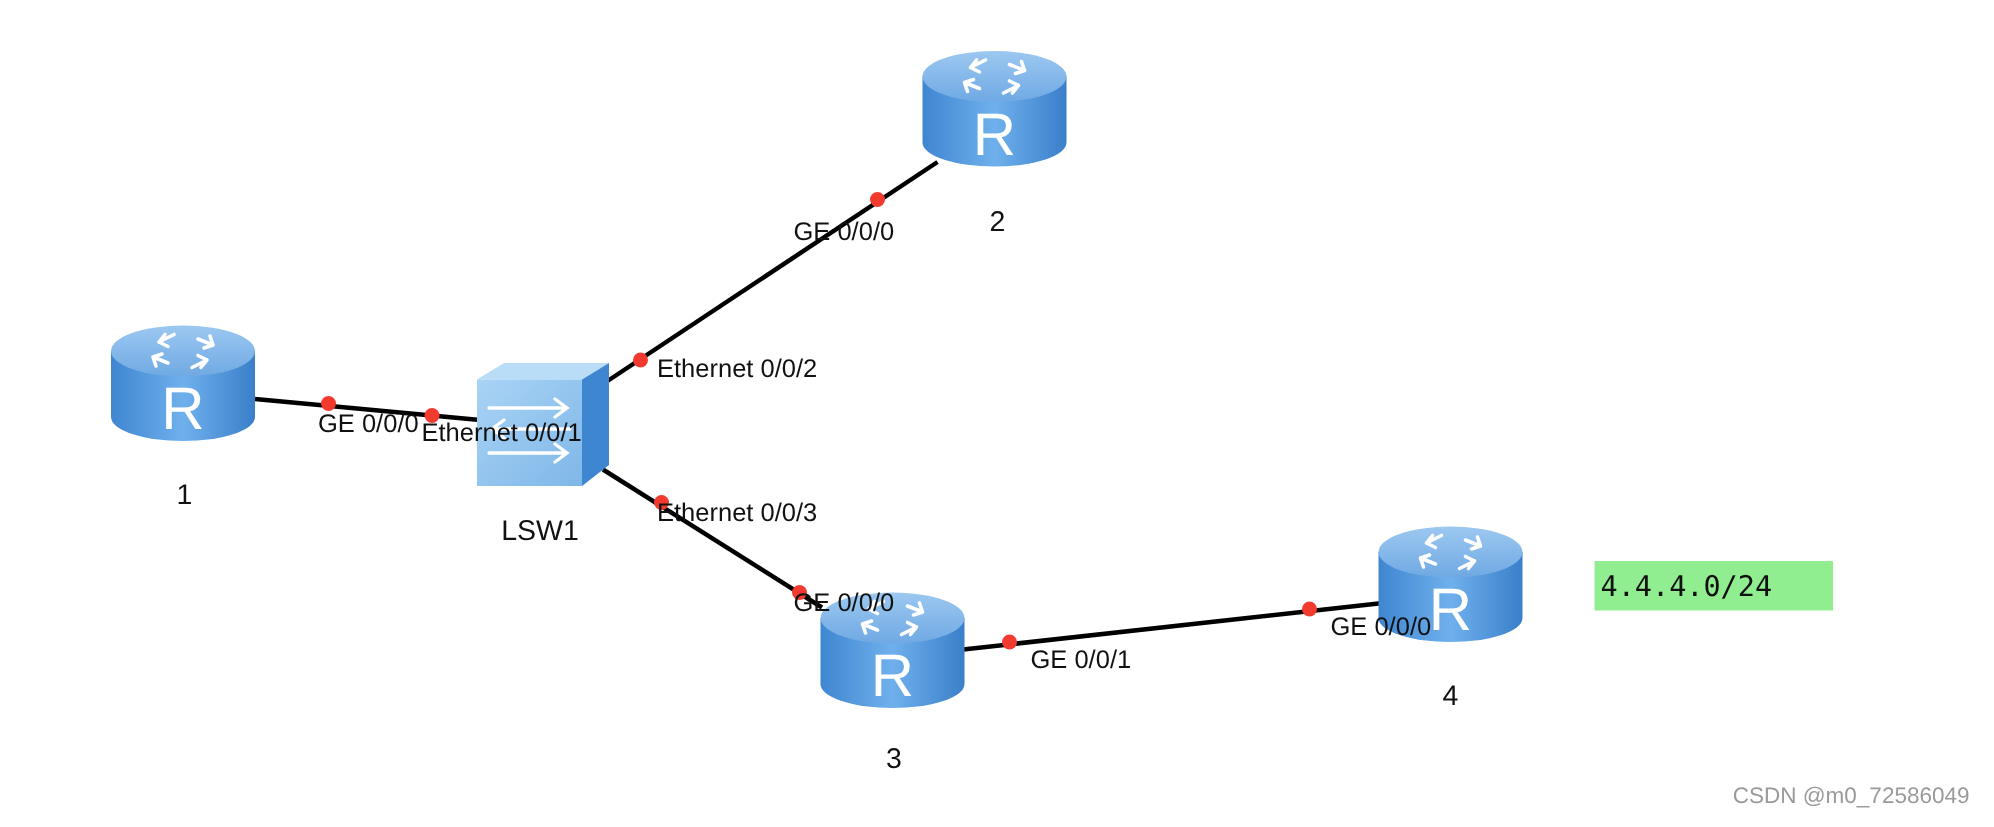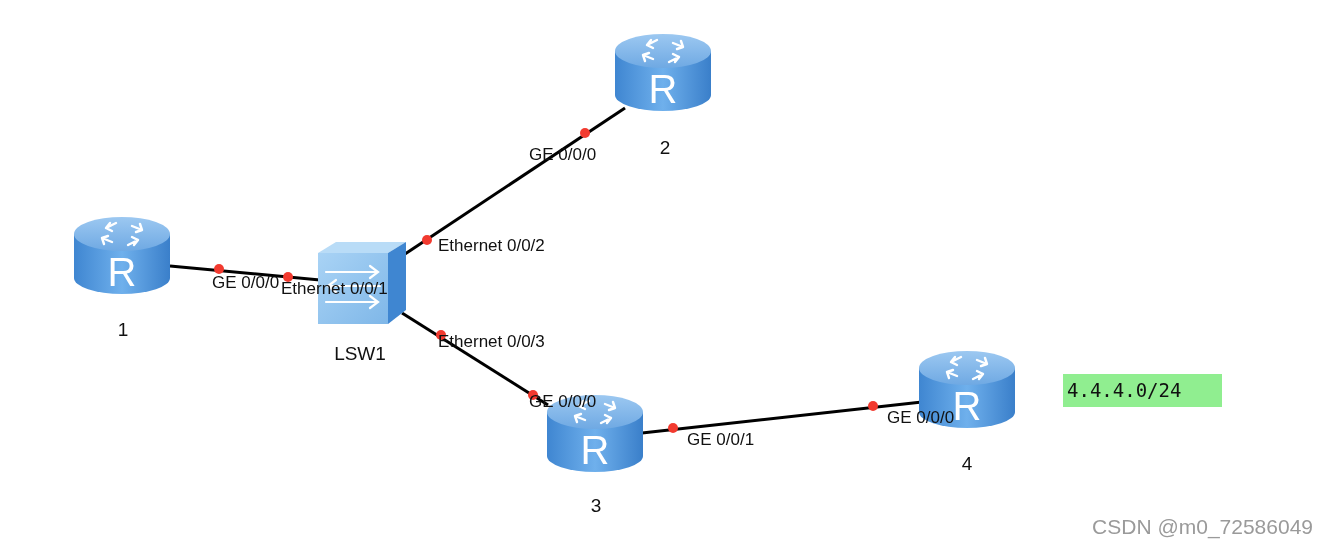--- a/index.html
+++ b/index.html
@@ -2,21 +2,21 @@
 <html><head>
 <meta charset="utf-8">
 <style>
   html, body { margin: 0; padding: 0; background: #ffffff; }
   body { width: 1329px; height: 551px; position: relative; overflow: hidden;
          font-family: "Liberation Sans", sans-serif; }
   #canvas { position: absolute; left: 0; top: 0; }
   .lbl { font-family: "Liberation Sans", sans-serif; font-size: 17px; fill: #111; }
   .name { font-family: "Liberation Sans", sans-serif; font-size: 19px; fill: #111; }
   .note-text { font-family: "DejaVu Sans Mono", "Liberation Mono", monospace; font-size: 19px; fill: #111; }
-  .watermark { position: absolute; right: 16px; bottom: 12px; font-size: 21px; color: #9a9a9a;
+  .watermark { position: absolute; right: 16px; bottom: 12px; font-size: 15px; color: #9a9a9a;
                font-family: "Liberation Sans", sans-serif; }
 </style>
 </head>
 <body>
 
 <svg id="canvas" width="1329" height="551" viewBox="0 0 1329 551">
   <defs>
     <linearGradient id="cylSide" x1="0" x2="1" y1="0" y2="0">
       <stop offset="0" stop-color="#3f86d1"></stop>
       <stop offset="0.5" stop-color="#6fb0ec"></stop>

